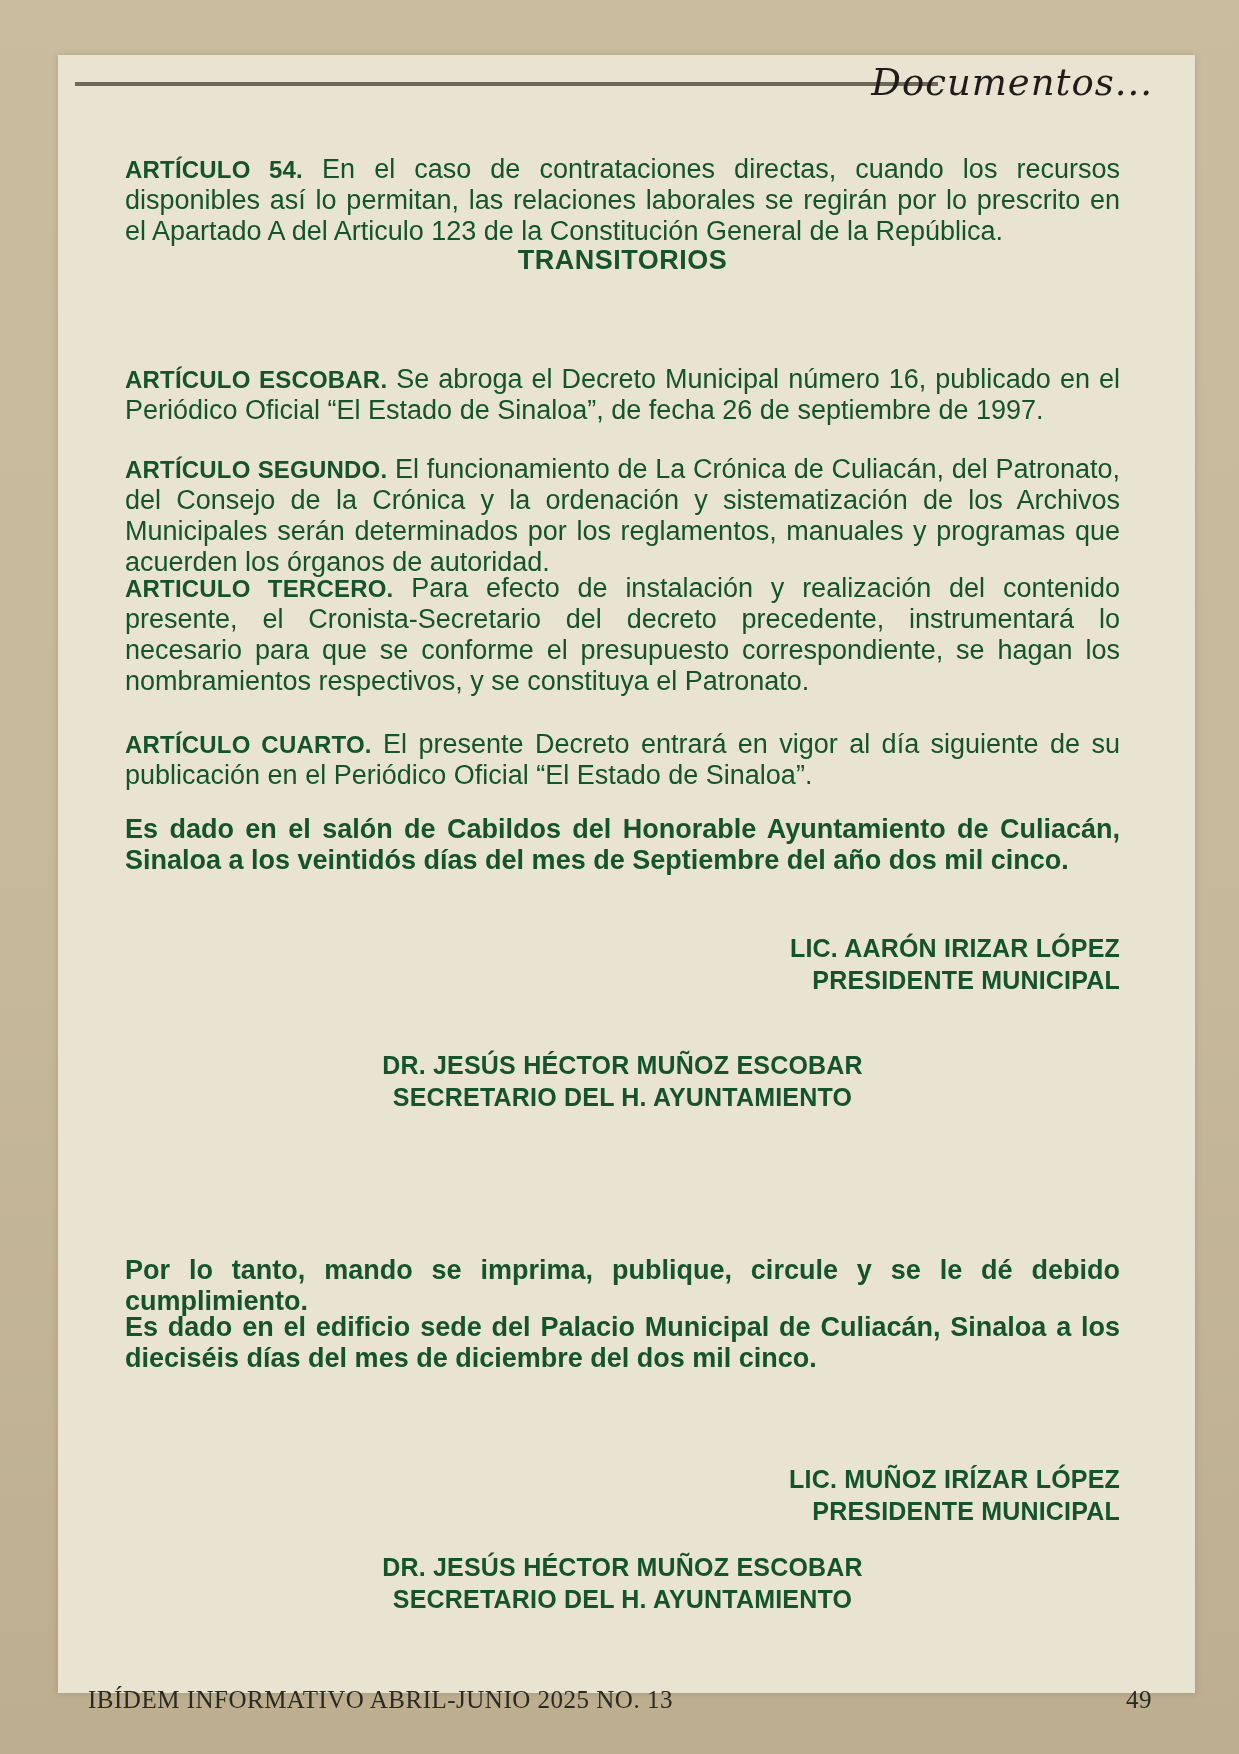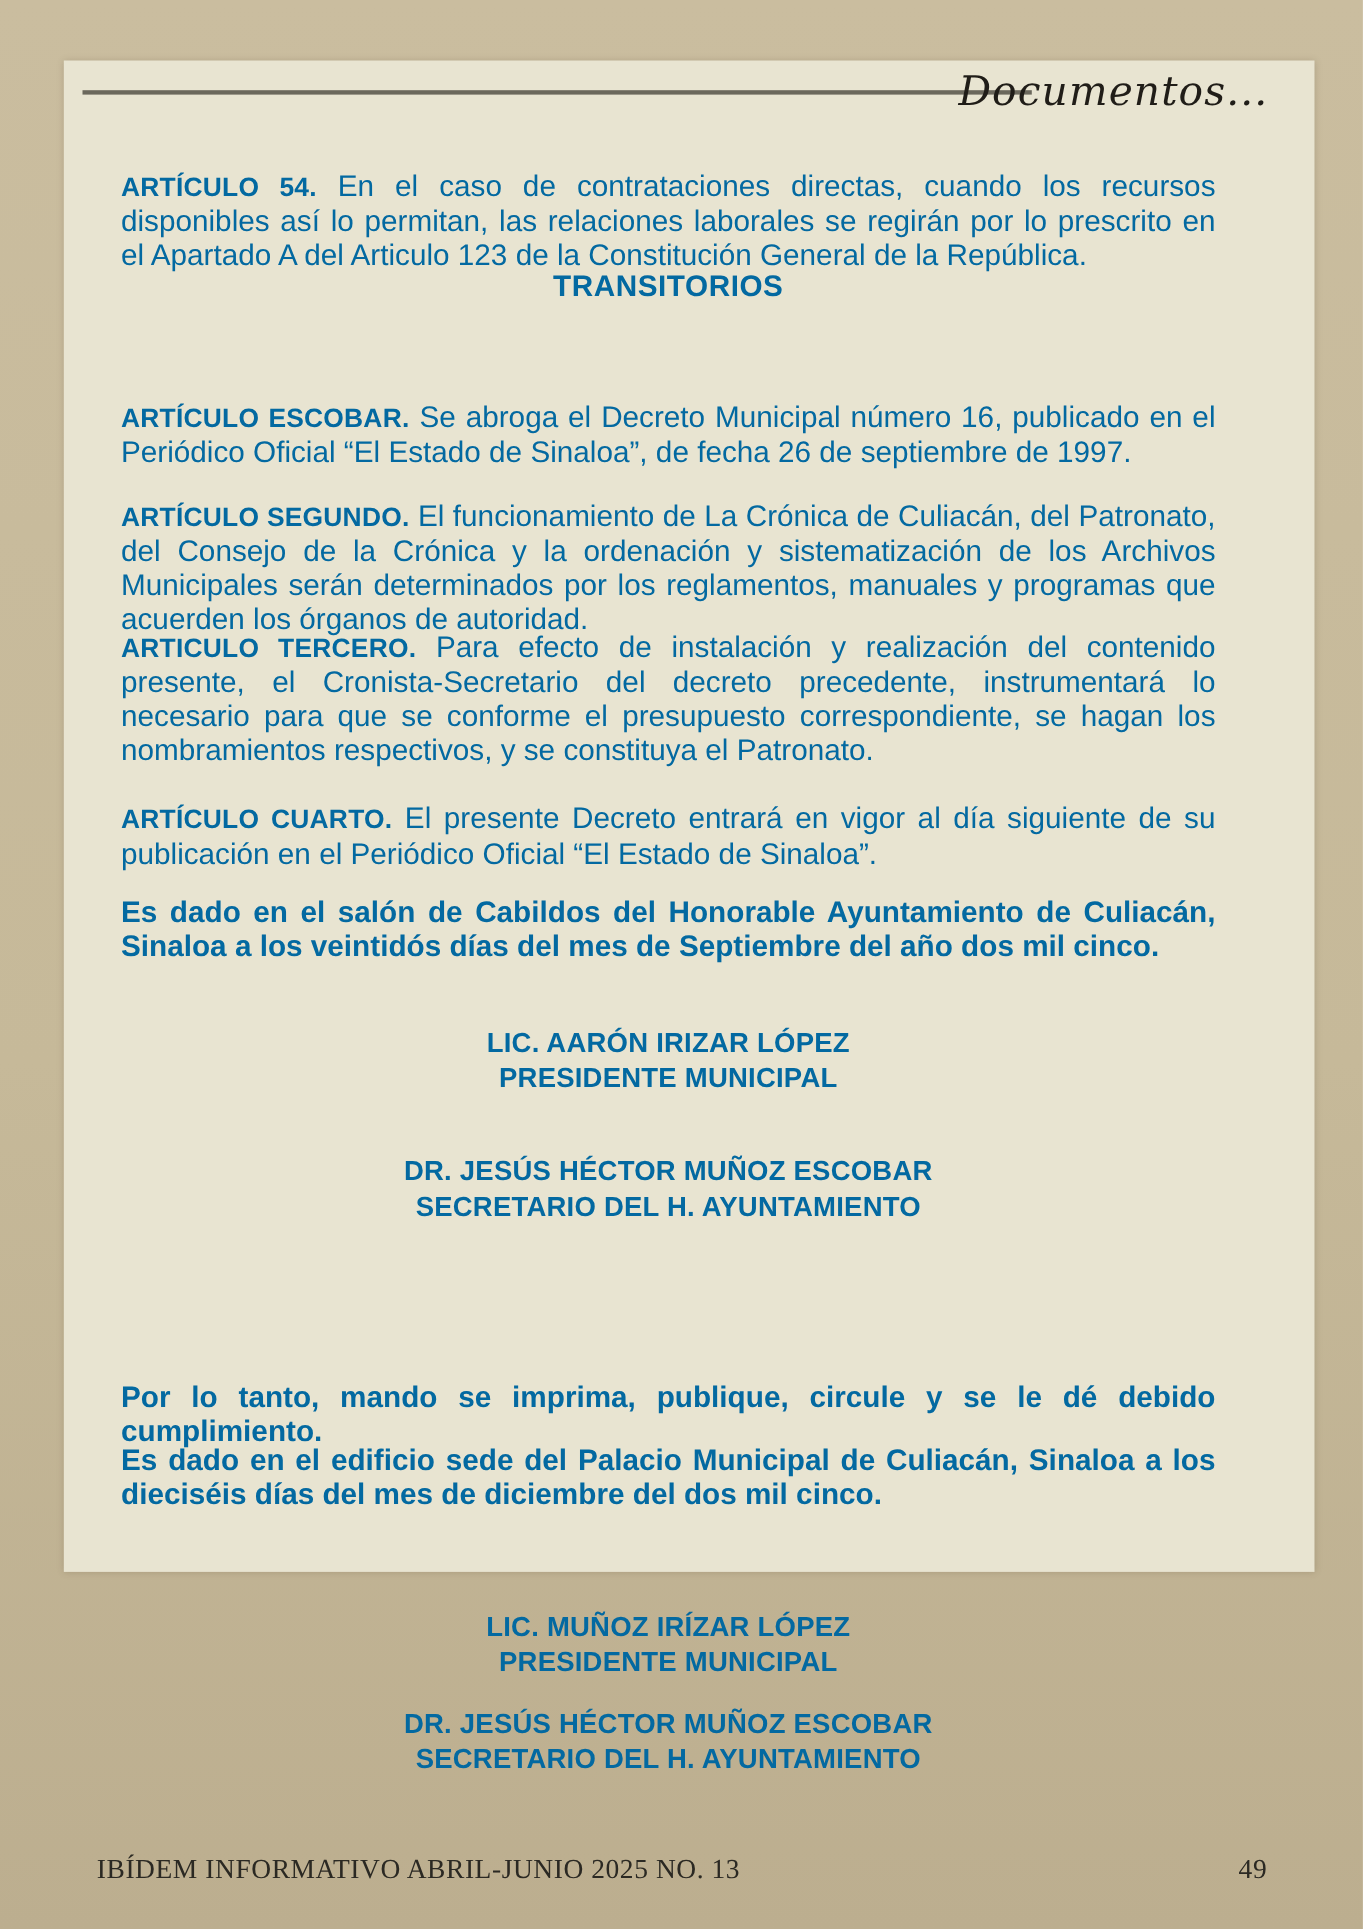--- a/index.html
+++ b/index.html
@@ -3,49 +3,49 @@
 <meta charset="utf-8">
 <style>
   html,body{margin:0;padding:0;}
   body{
     width:1239px;height:1754px;
     background:linear-gradient(180deg,#cabd9f 0%,#c6b999 55%,#bcae8f 100%);
     font-family:"Liberation Sans",sans-serif;
     position:relative;overflow:hidden;
   }
   .page{
-    position:absolute;left:58px;top:55px;width:1137px;height:1374px;
+    position:absolute;left:58px;top:55px;width:1137px;height:1638px;
     background:#e8e4d1;
     box-shadow:0 0 6px rgba(90,80,55,.25);
   }
   .header-rule{
     position:absolute;left:17px;top:27px;width:863px;height:4px;
     background:#6b685c;
   }
   .doc-title{
     position:absolute;top:6px;right:42px;
     font-family:"DejaVu Serif",serif;font-style:italic;
     font-size:37px;color:#201d18;letter-spacing:1px;
   }
   .block{
-    position:absolute;left:52px;width:995px;
-    color:#0369a1;
+    position:absolute;left:67px;width:995px;
+    color:#14532d;
     font-size:27px;line-height:31px;
     text-align:justify;
   }
   .article-label{
     font-weight:bold;font-size:24px;letter-spacing:.2px;
   }
   .section-heading{
     text-align:center;font-weight:bold;font-size:27px;letter-spacing:.5px;
   }
   .bold-par{font-weight:bold;}
   .sig{
     font-weight:bold;font-size:25px;line-height:32px;letter-spacing:.2px;
-    text-align:center;
+    text-align:right;
   }
   .sig.right{text-align:center;}
   .footer{
     position:absolute;left:88px;top:1686px;width:1064px;
     display:flex;justify-content:space-between;align-items:flex-start;
     font-family:"Liberation Serif",serif;
     font-size:25px;color:#2b2923;letter-spacing:.5px;gap:20px;
   }
 </style>
 </head>

